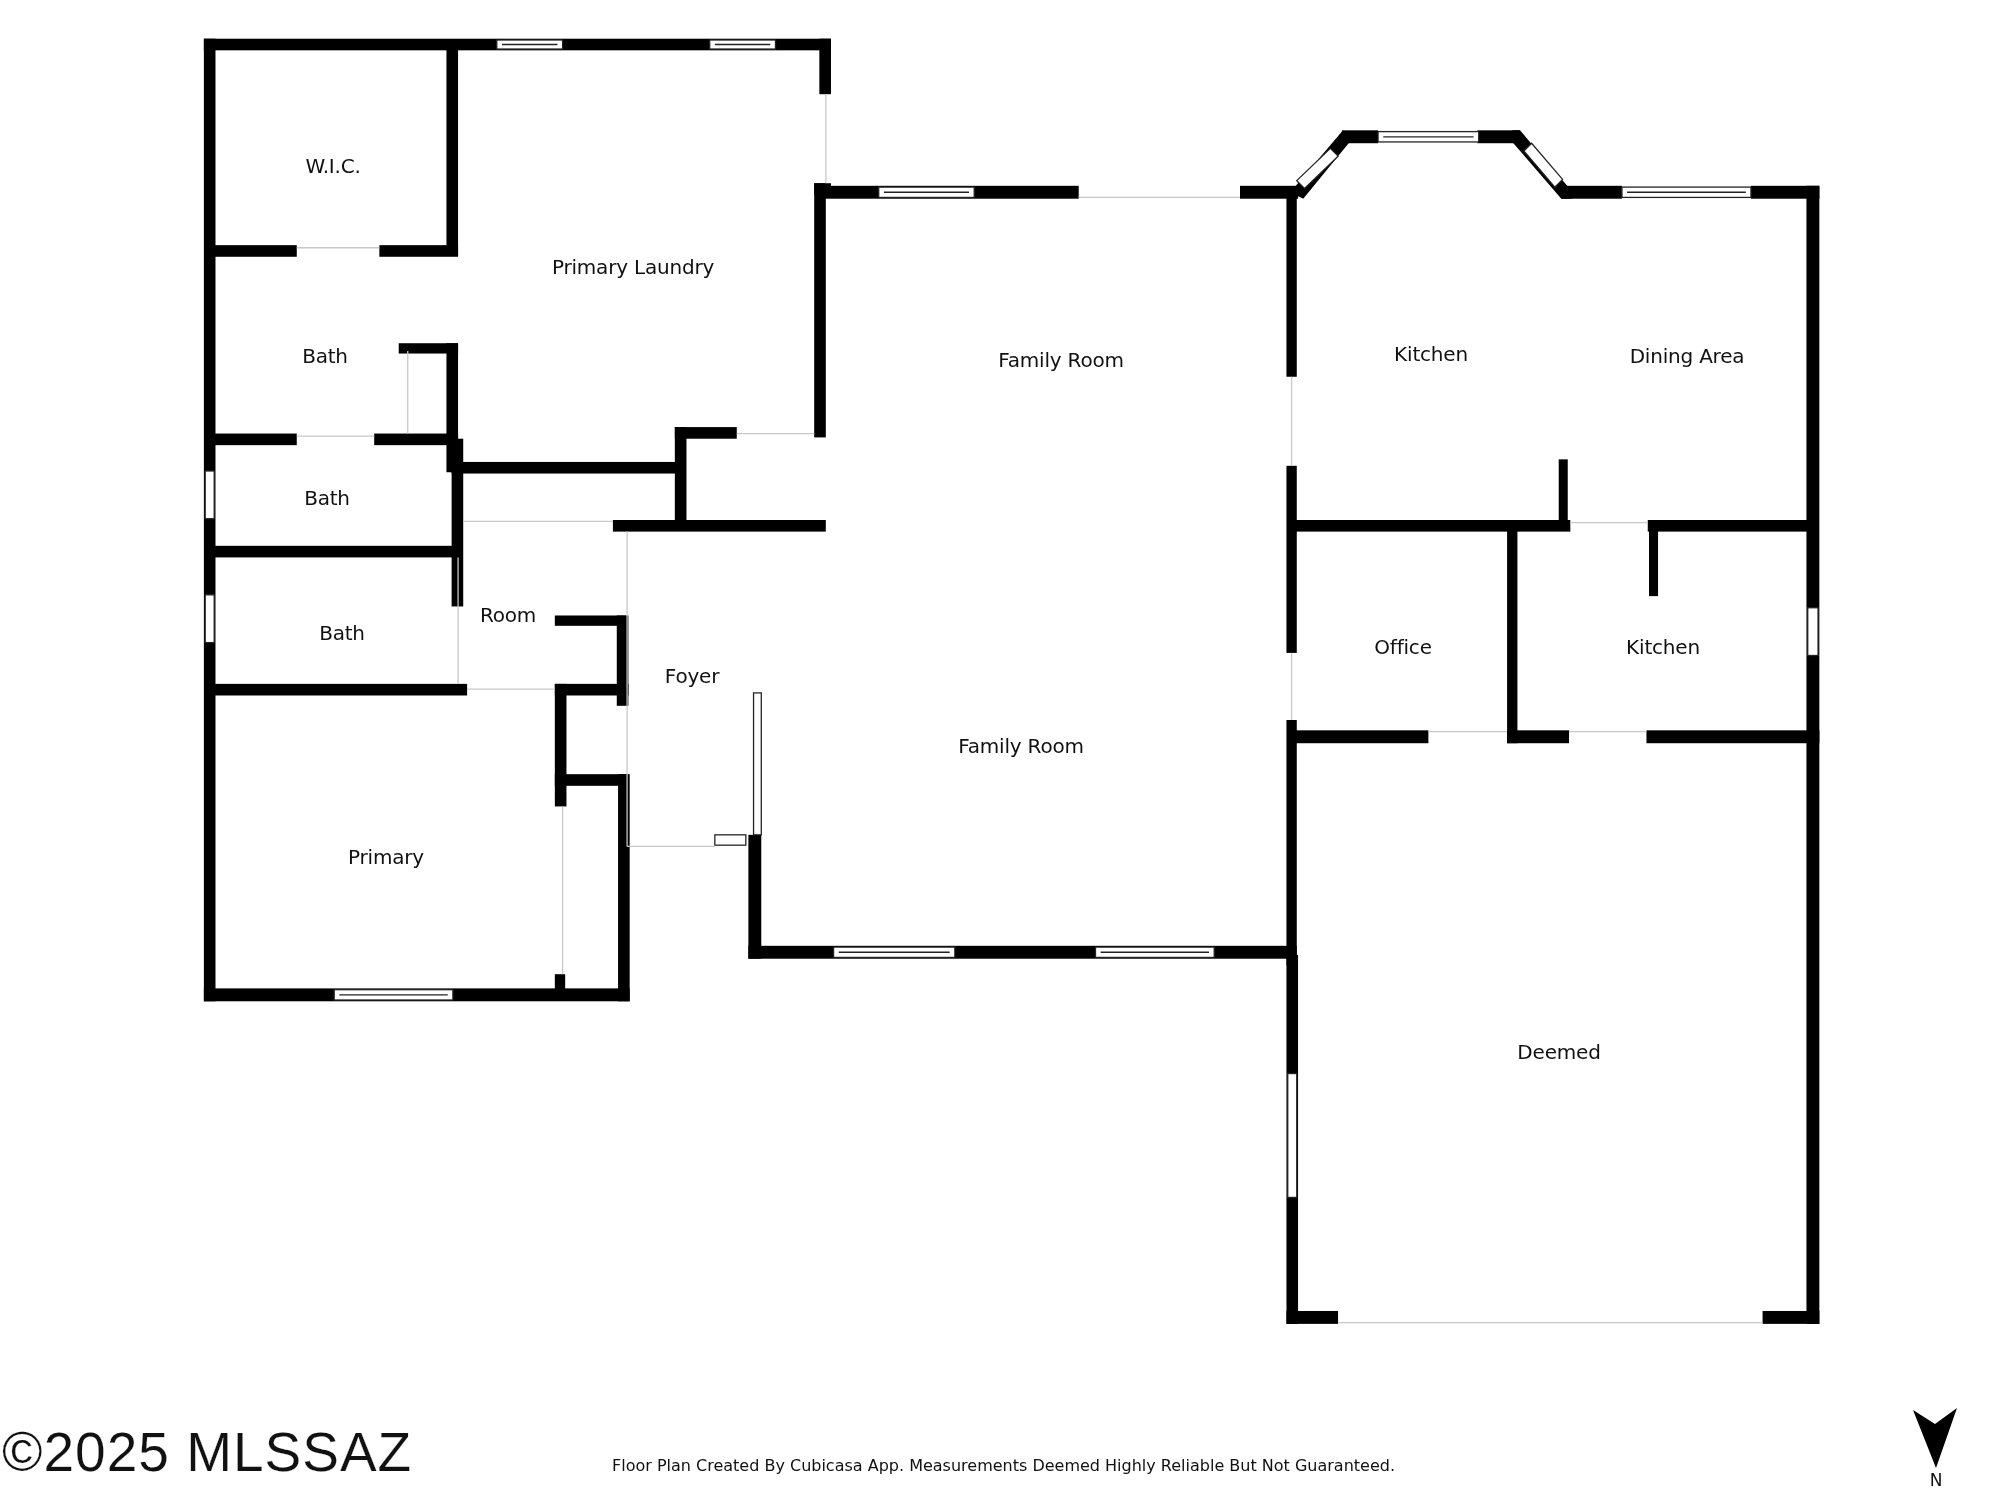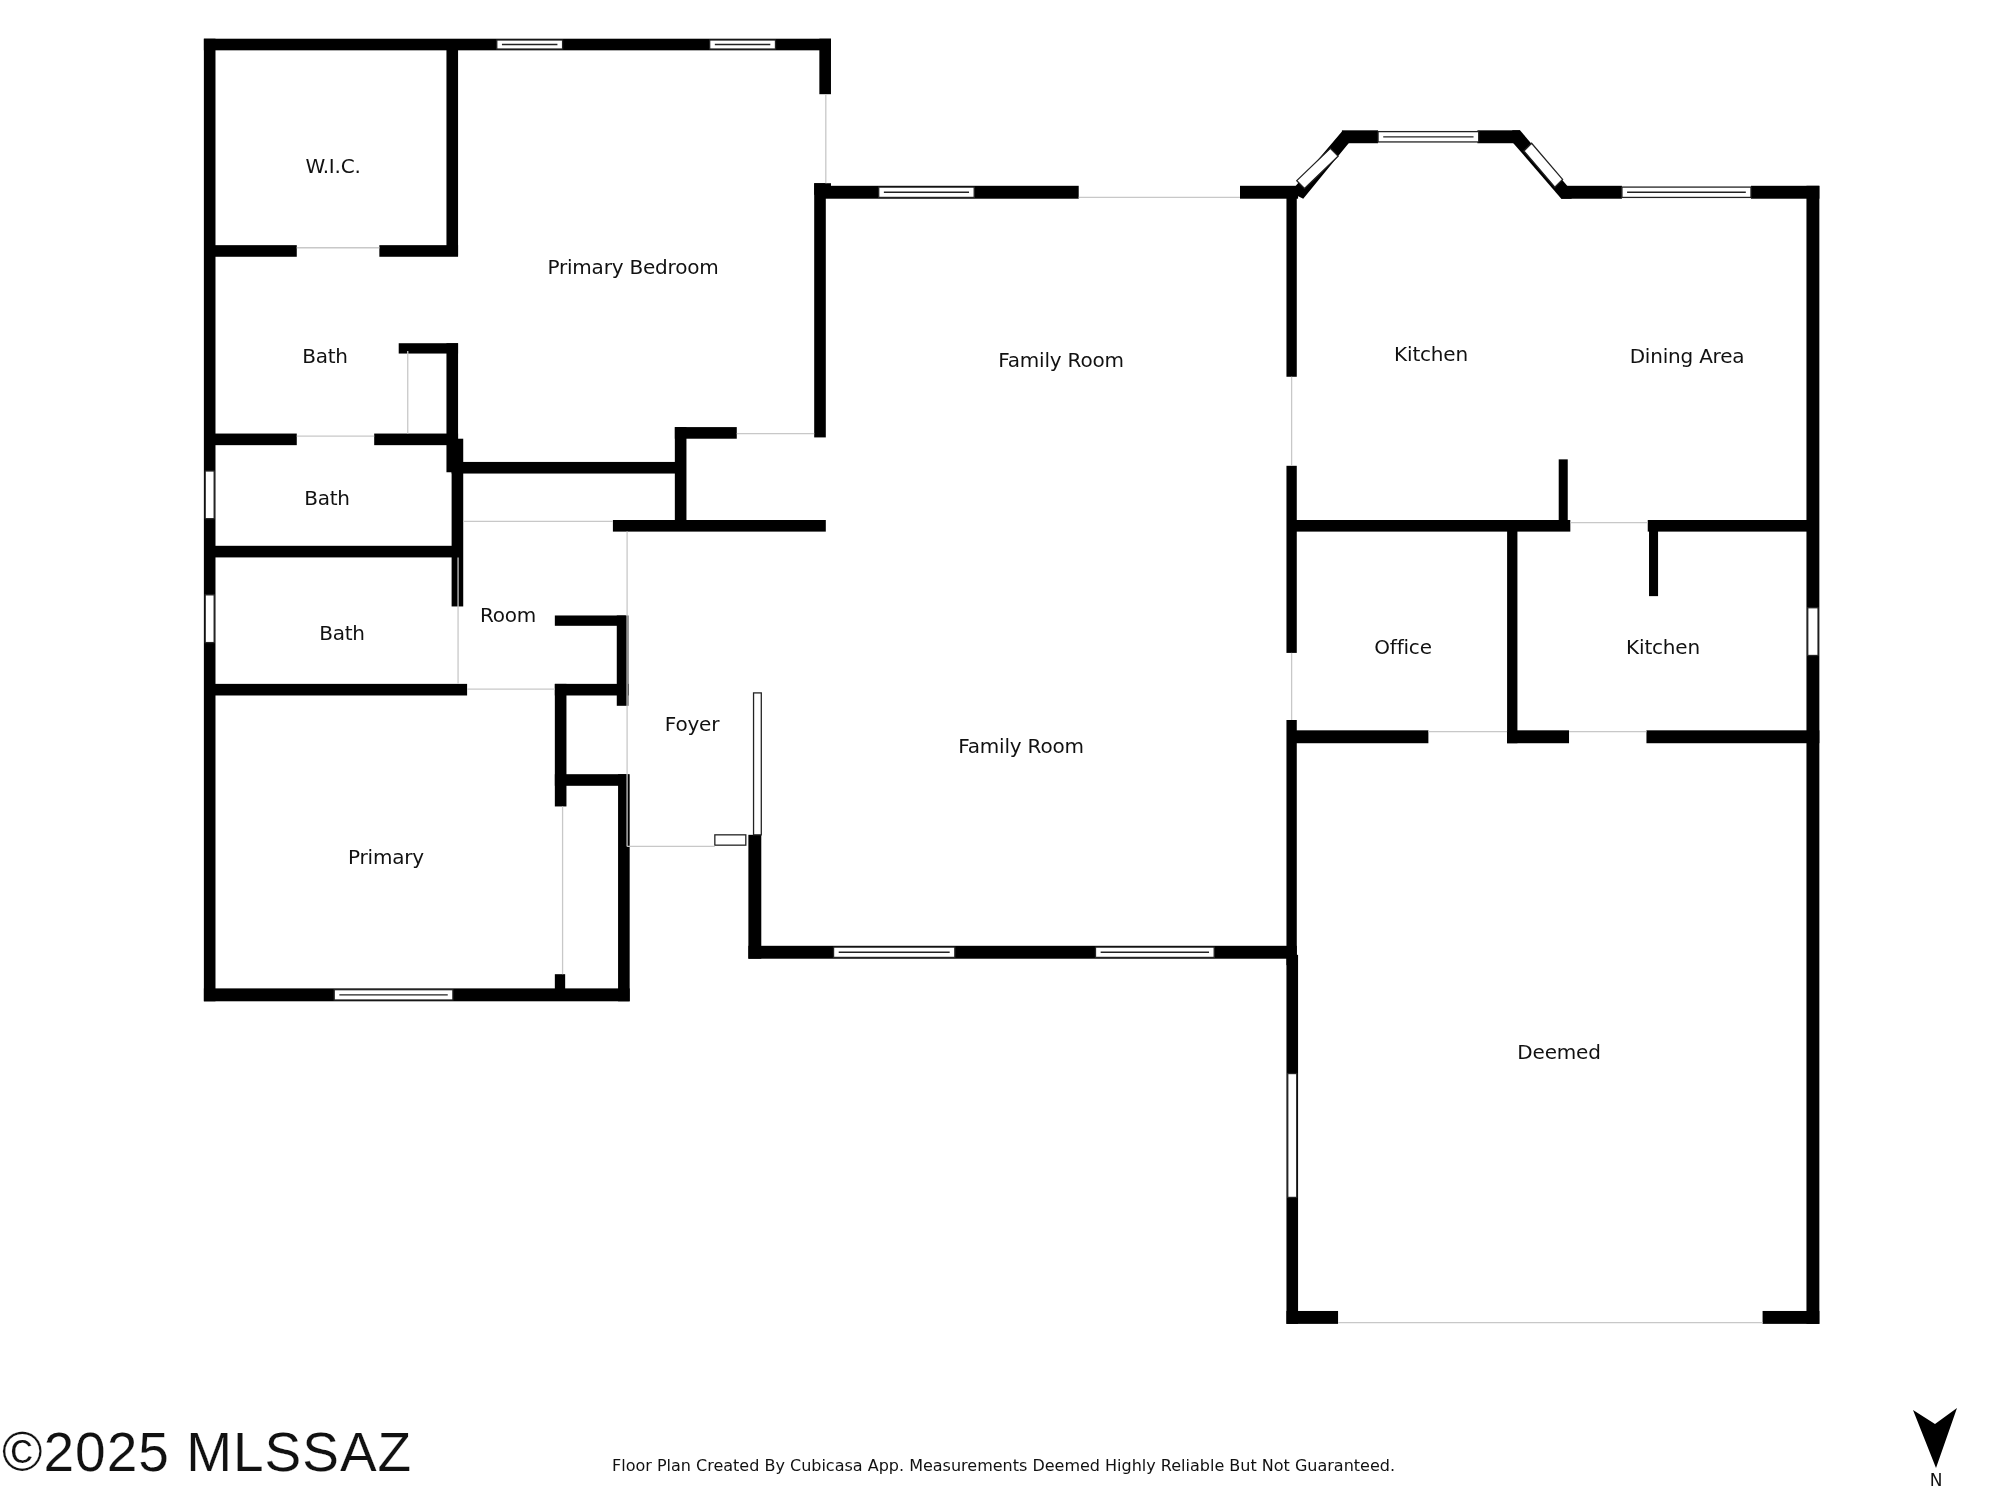--- a/index.html
+++ b/index.html
@@ -175,26 +175,26 @@
     <line x1="1001" y1="292" x2="1001" y2="361"></line>
     <line x1="1001" y1="506" x2="1001" y2="558"></line>
     <line x1="1217" y1="405" x2="1277" y2="405"></line>
     <line x1="1107" y1="567" x2="1168" y2="567"></line>
     <line x1="1216" y1="567" x2="1276" y2="567"></line>
     <line x1="1037" y1="1025" x2="1366" y2="1025"></line>
   </g>
 </svg>
 
 <div class="room-label" style="left:333px;top:166px">W.I.C.</div>
-<div class="room-label" style="left:633px;top:267px">Primary Bedroom</div>
+<div class="room-label" style="left:633px;top:267px">Primary Laundry</div>
 <div class="room-label" style="left:325px;top:356px">Bath</div>
 <div class="room-label" style="left:327px;top:498px">Bath</div>
 <div class="room-label" style="left:342px;top:633px">Bath</div>
 <div class="room-label" style="left:508px;top:615px">Room</div>
-<div class="room-label" style="left:692px;top:724px">Foyer</div>
+<div class="room-label" style="left:692px;top:676px">Foyer</div>
 <div class="room-label" style="left:386px;top:857px">Primary</div>
 <div class="room-label" style="left:1061px;top:360px">Family Room</div>
 <div class="room-label" style="left:1021px;top:746px">Family Room</div>
 <div class="room-label" style="left:1431px;top:354px">Kitchen</div>
 <div class="room-label" style="left:1687px;top:356px">Dining Area</div>
 <div class="room-label" style="left:1403px;top:647px">Office</div>
 <div class="room-label" style="left:1663px;top:647px">Kitchen</div>
 <div class="room-label" style="left:1559px;top:1052px">Deemed</div>
 
 <div class="copyright">©2025 MLSSAZ</div>

